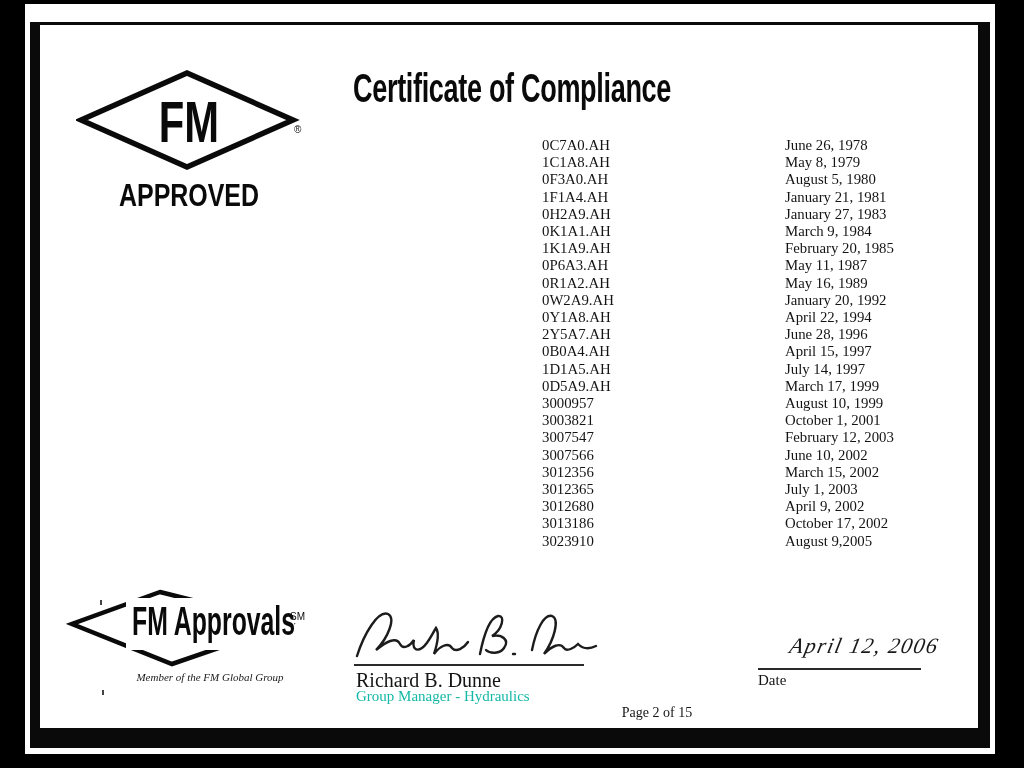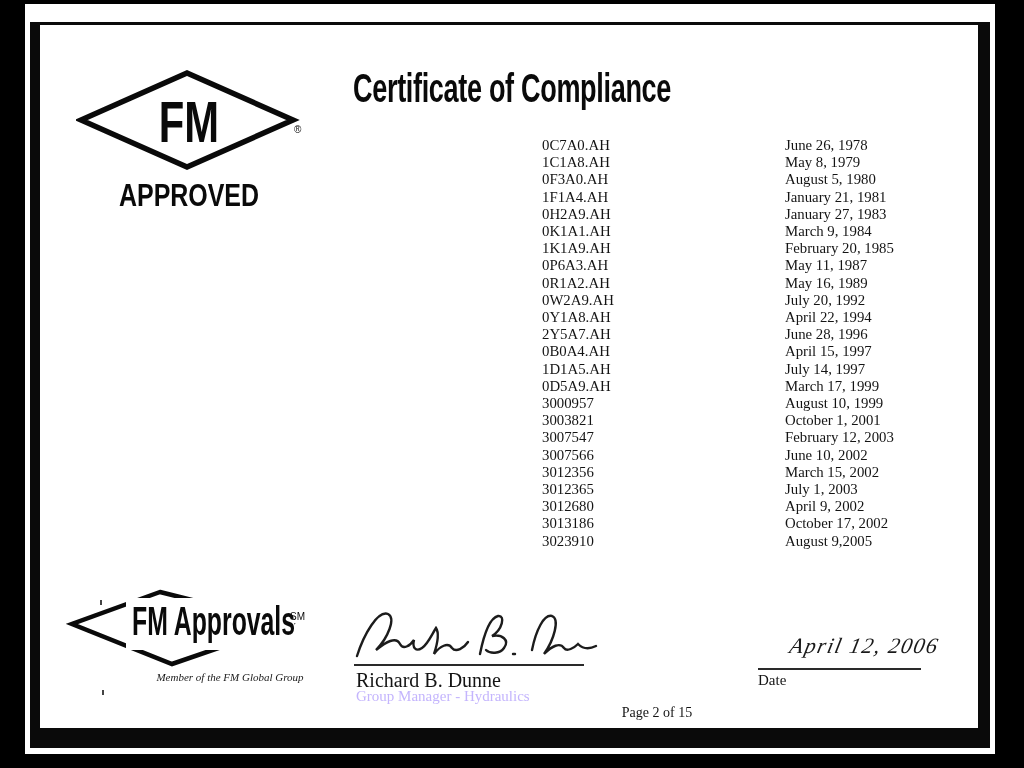--- a/index.html
+++ b/index.html
@@ -24,25 +24,25 @@
   
   .records{left:542px;top:137px;font-size:14.8px;line-height:17.2px;color:#141414;}
   .record-row{white-space:nowrap;}
   .record-id{display:inline-block;width:243px;}
   
   .fm-approvals{left:132px;top:601px;font-family:"Liberation Sans",sans-serif;font-weight:bold;
                 font-size:40px;line-height:1;transform:scaleX(0.62);transform-origin:left top;
                 color:#0a0a0a;white-space:nowrap;}
   .smmark{left:290px;top:611px;font-size:10px;font-family:"Liberation Sans",sans-serif;color:#0a0a0a;}
   .tagline{left:130px;top:671px;width:160px;text-align:center;font-style:italic;
-           font-size:11px;color:#1a1a1a;margin-left:20px;}
+           font-size:11px;color:#1a1a1a;}
   
   .sigline{height:2px;background:#2a2a2a;}
   .sig-name{left:356px;top:669px;font-size:20px;color:#141414;}
-  .sig-role{left:356px;top:688px;font-size:15px;color:#c4b5fd;font-family:Liberation Serif, serif;}
+  .sig-role{left:356px;top:688px;font-size:15px;color:#14b8a6;font-family:Liberation Serif, serif;}
   .hand-date{left:790px;top:633px;font-size:22px;font-style:italic;letter-spacing:1.5px;
              transform:skewX(-12deg);color:#1a1a1a;white-space:nowrap;}
   .date-label{left:758px;top:672px;font-size:15px;color:#141414;}
   .footer{left:557px;top:705px;width:200px;text-align:center;font-size:14px;color:#141414;}
   .artifact{width:2px;height:5px;background:#444;}
   svg{display:block;}
 </style>
 </head>
 <body>
 
@@ -64,21 +64,21 @@
   <div class="abs records">
       <div class="record-row"><span class="record-id">0C7A0.AH</span><span class="record-date">June 26, 1978</span></div>
       <div class="record-row"><span class="record-id">1C1A8.AH</span><span class="record-date">May 8, 1979</span></div>
       <div class="record-row"><span class="record-id">0F3A0.AH</span><span class="record-date">August 5, 1980</span></div>
       <div class="record-row"><span class="record-id">1F1A4.AH</span><span class="record-date">January 21, 1981</span></div>
       <div class="record-row"><span class="record-id">0H2A9.AH</span><span class="record-date">January 27, 1983</span></div>
       <div class="record-row"><span class="record-id">0K1A1.AH</span><span class="record-date">March 9, 1984</span></div>
       <div class="record-row"><span class="record-id">1K1A9.AH</span><span class="record-date">February 20, 1985</span></div>
       <div class="record-row"><span class="record-id">0P6A3.AH</span><span class="record-date">May 11, 1987</span></div>
       <div class="record-row"><span class="record-id">0R1A2.AH</span><span class="record-date">May 16, 1989</span></div>
-      <div class="record-row"><span class="record-id">0W2A9.AH</span><span class="record-date">July 20, 1992</span></div>
+      <div class="record-row"><span class="record-id">0W2A9.AH</span><span class="record-date">January 20, 1992</span></div>
       <div class="record-row"><span class="record-id">0Y1A8.AH</span><span class="record-date">April 22, 1994</span></div>
       <div class="record-row"><span class="record-id">2Y5A7.AH</span><span class="record-date">June 28, 1996</span></div>
       <div class="record-row"><span class="record-id">0B0A4.AH</span><span class="record-date">April 15, 1997</span></div>
       <div class="record-row"><span class="record-id">1D1A5.AH</span><span class="record-date">July 14, 1997</span></div>
       <div class="record-row"><span class="record-id">0D5A9.AH</span><span class="record-date">March 17, 1999</span></div>
       <div class="record-row"><span class="record-id">3000957</span><span class="record-date">August 10, 1999</span></div>
       <div class="record-row"><span class="record-id">3003821</span><span class="record-date">October 1, 2001</span></div>
       <div class="record-row"><span class="record-id">3007547</span><span class="record-date">February 12, 2003</span></div>
       <div class="record-row"><span class="record-id">3007566</span><span class="record-date">June 10, 2002</span></div>
       <div class="record-row"><span class="record-id">3012356</span><span class="record-date">March 15, 2002</span></div>

